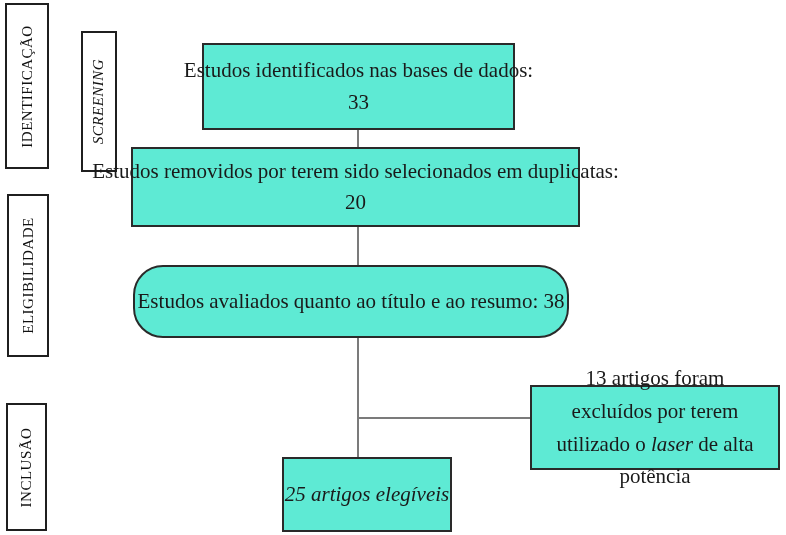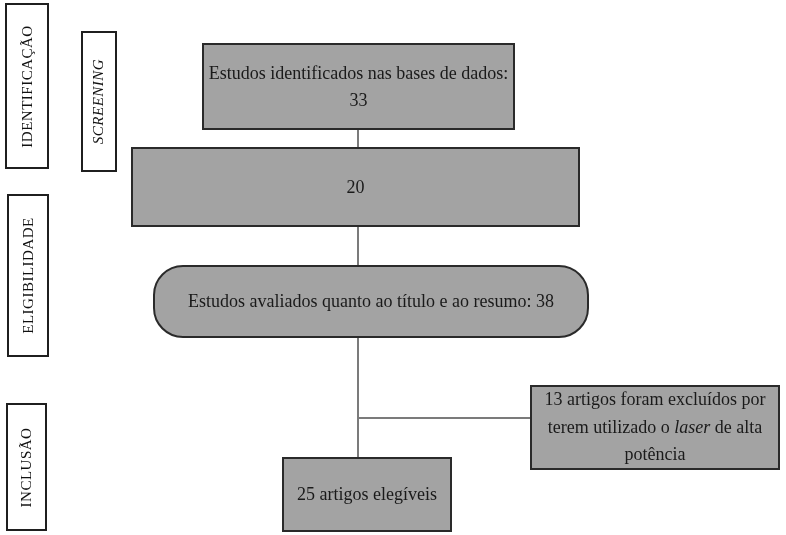--- a/index.html
+++ b/index.html
@@ -32,27 +32,27 @@
     letter-spacing: 0.5px;
     color: #111111;
   }
   .stage-box .vtext.italic {
     font-style: italic;
   }
   
   .flow-box {
     position: absolute;
     border: 2px solid #2a2a2a;
-    background: #a3a3a3;
+    background: #5eead4;
     display: flex;
     flex-direction: column;
     align-items: center;
     justify-content: center;
     text-align: center;
-    font-size: 18px;
+    font-size: 21px;
     line-height: 1.5;
     box-sizing: border-box;
     padding: 4px 8px;
   }
   .flow-box .line {
     white-space: nowrap;
   }
   .flow-box.wrap {
     display: block;
     padding: 10px 12px;
@@ -96,28 +96,29 @@
   <div class="connector v" style="left:357px; top:227px; height:38px;"></div>
   <div class="connector v" style="left:357px; top:338px; height:119px;"></div>
   <div class="connector h" style="left:357px; top:417px; width:173px;"></div>
 
   <div class="flow-box" style="left:202px; top:43px; width:313px; height:87px;">
     <div class="line">Estudos identificados nas bases de dados:</div>
     <div class="line">33</div>
   </div>
 
   <div class="flow-box" style="left:131px; top:147px; width:449px; height:80px;">
+    <div class="line">Estudos removidos por terem sido selecionados em duplicatas:</div>
     <div class="line">20</div>
   </div>
 
-  <div class="flow-box" style="left:153px; top:265px; width:436px; height:73px;border-radius:30px;">
+  <div class="flow-box" style="left:133px; top:265px; width:436px; height:73px;border-radius:30px;">
     <div class="line">Estudos avaliados quanto ao título e ao resumo: 38</div>
   </div>
 
   <div class="flow-box wrap" style="left:530px; top:385px; width:250px; height:85px; display:flex;">
     <div class="wrap-text"><span>13 artigos foram excluídos por terem utilizado o </span><span class="italic-word">laser</span><span> de alta potência</span></div>
   </div>
 
-  <div class="flow-box" style="left:282px; top:457px; width:170px; height:75px;">
+  <div class="flow-box" style="left:282px; top:457px; width:170px; height:75px;font-style:italic;">
     <div class="line">25 artigos elegíveis</div>
   </div>
 
 </div>
 
 </body></html>

